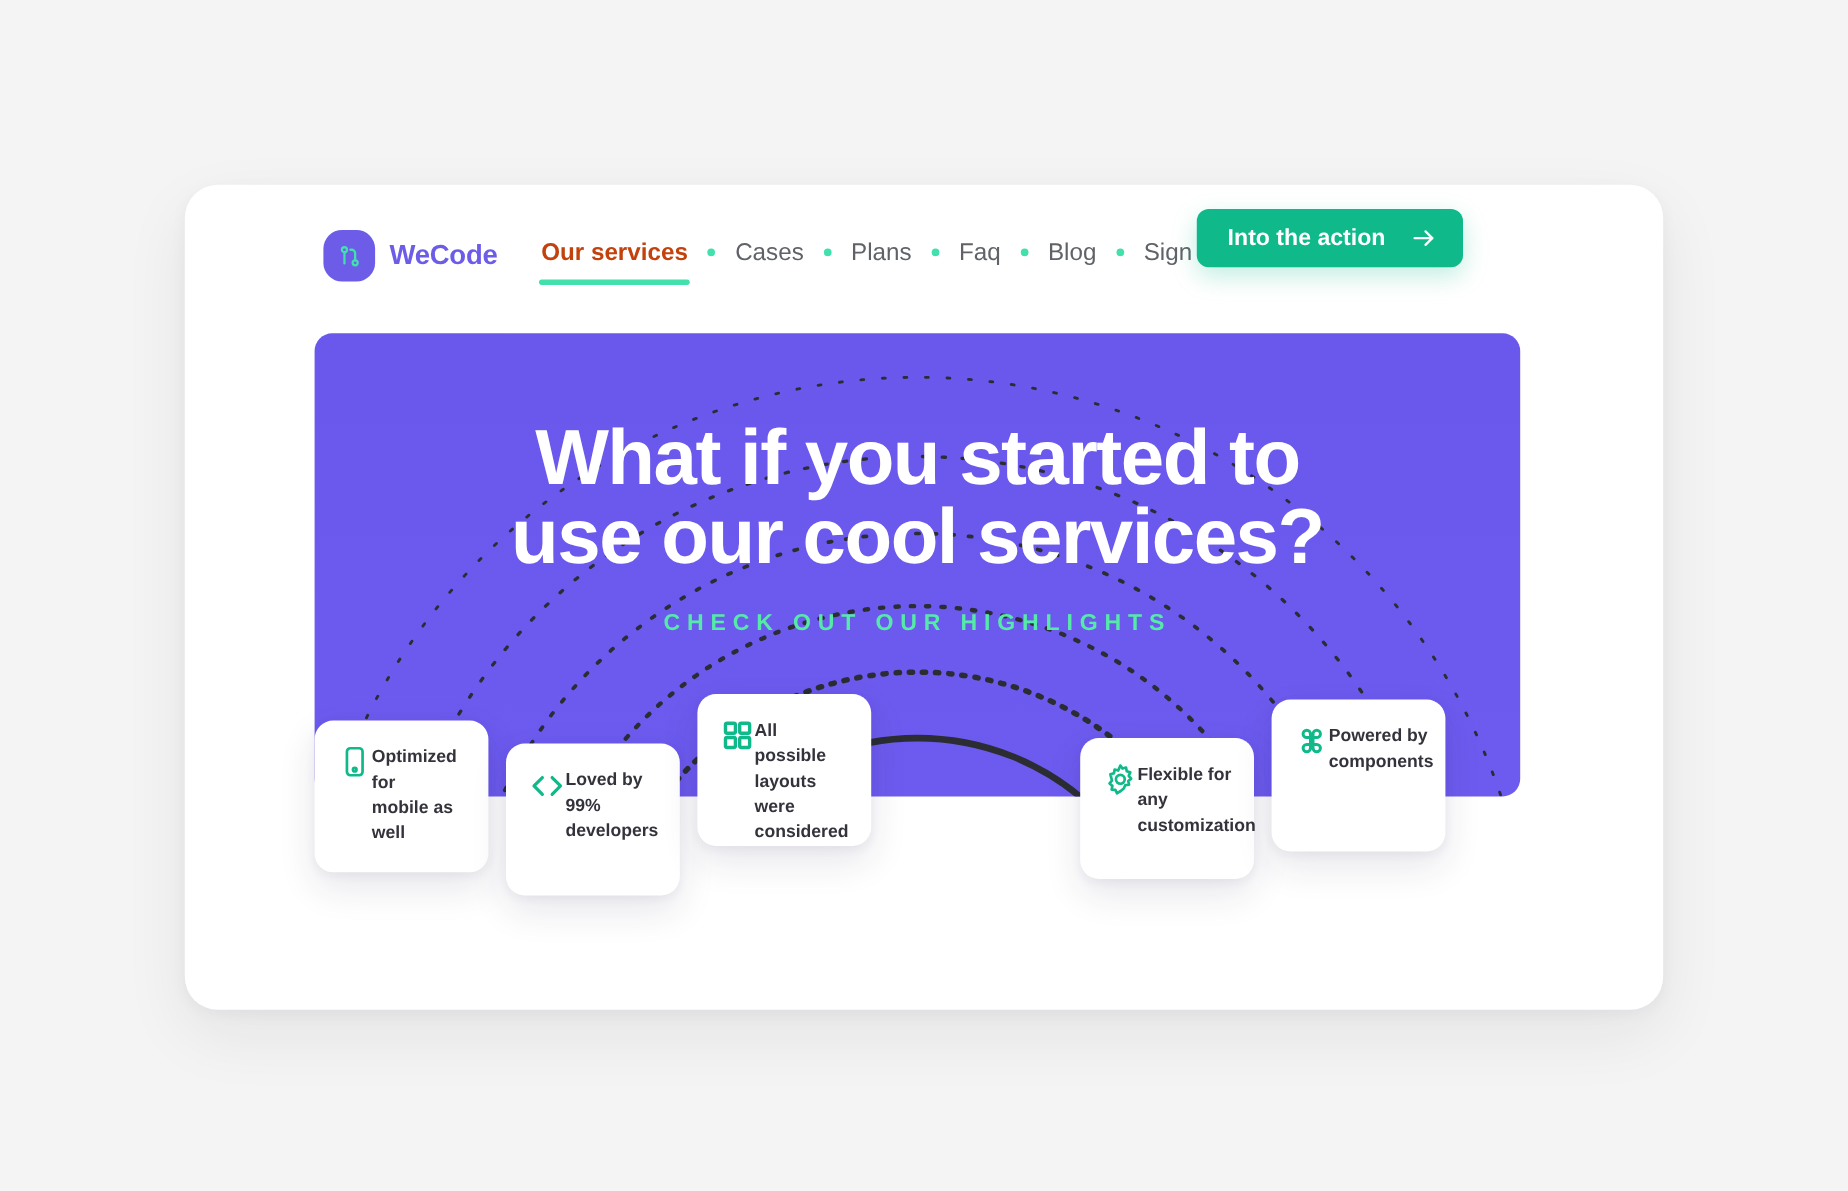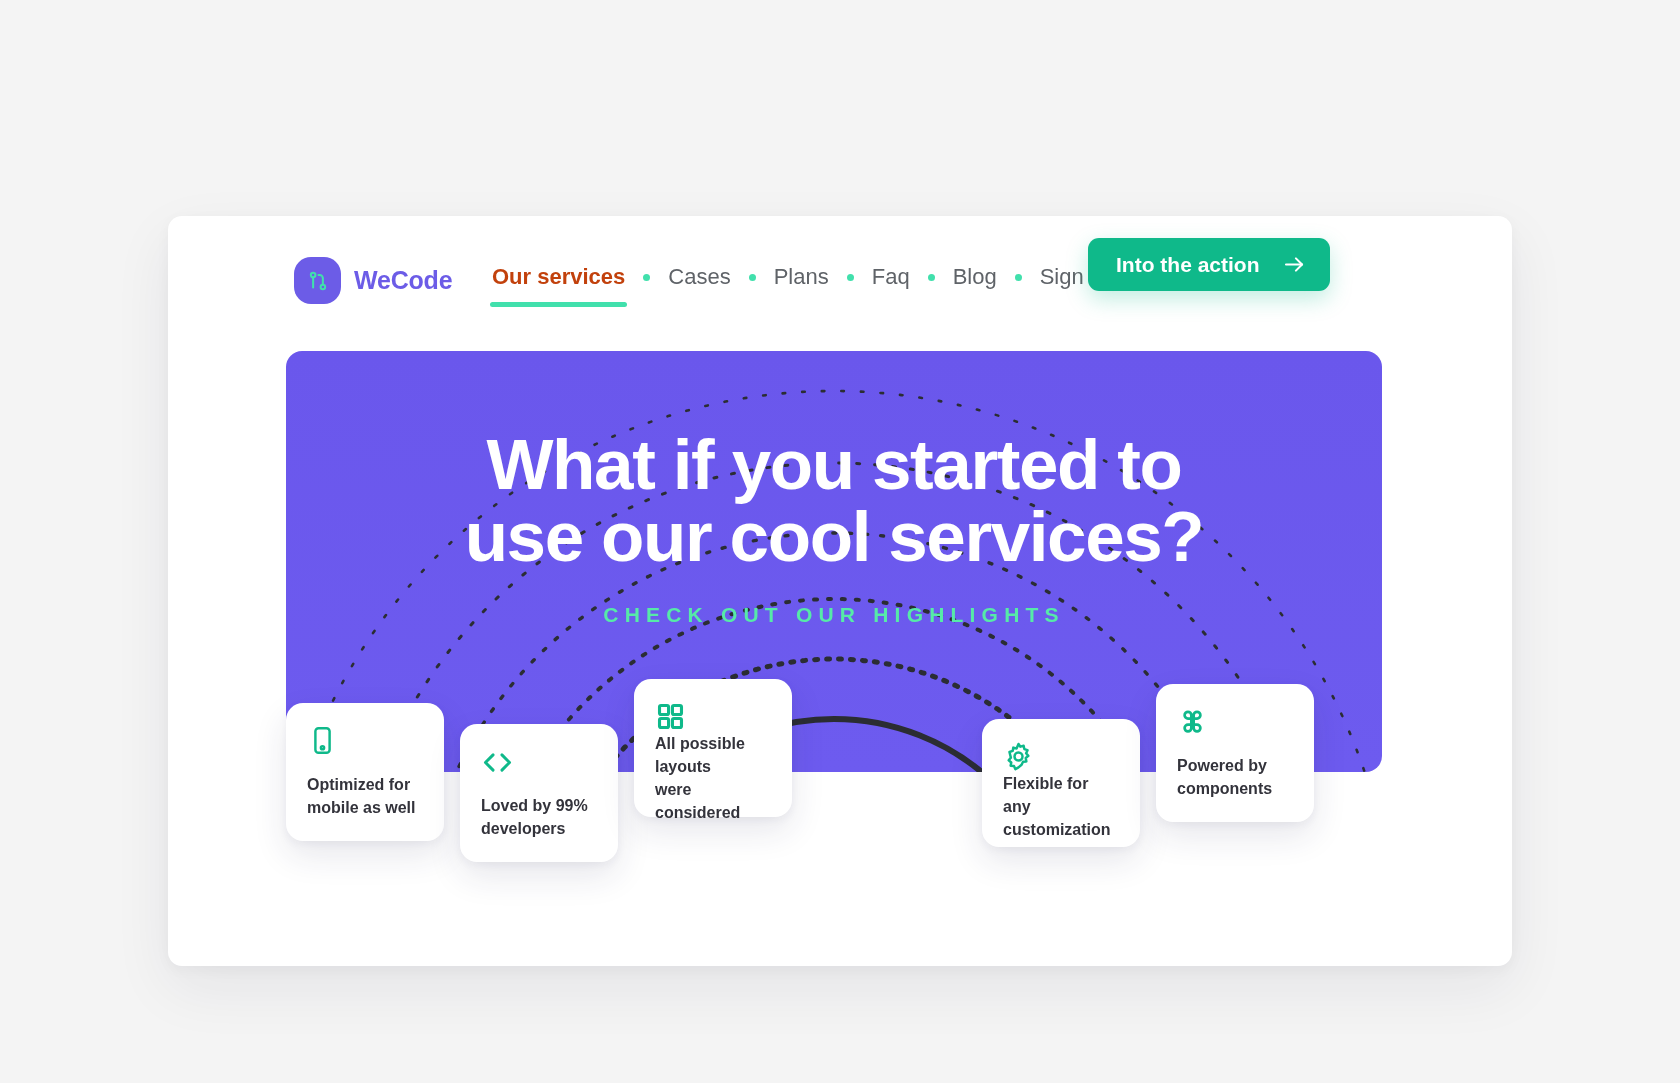--- a/index.html
+++ b/index.html
@@ -20,25 +20,24 @@
   }
 
   
   .app-card {
     position: absolute;
     left: 168px;
     top: 168px;
     width: 1344px;
     height: 750px;
     background: #ffffff;
-    border-radius: 14px;
+    border-radius: 30px;
     box-shadow: 0 22px 60px rgba(30, 30, 60, 0.07),
                 0 4px 14px rgba(30, 30, 60, 0.04);
     overflow: hidden;
-    margin-top: 48px;
   }
 
   
   .header {
     position: absolute;
     left: 0; top: 0;
     width: 1344px;
     height: 132px;
     display: flex;
     align-items: center;
@@ -183,21 +182,21 @@
   .cards { position: absolute; left: 0; top: 0; width: 1344px; height: 750px; }
 
   .fcard {
     position: absolute;
     background: #ffffff;
     border-radius: 17px;
     box-shadow: 0 14px 34px rgba(40, 40, 80, 0.11),
                 0 3px 9px rgba(40, 40, 80, 0.05);
     padding: 22px 21px;
     display: flex;
-    flex-direction: column;
+    flex-direction: row;
     justify-content: space-between;
   }
   .fcard.accent { background: #fbdf97; box-shadow: 0 16px 38px rgba(120, 95, 20, 0.16); }
 
   .fcard-icon { height: 34px; display: flex; align-items: flex-start; }
 
   .fcard-text {
     font-size: 16px;
     line-height: 23px;
     font-weight: bold;

